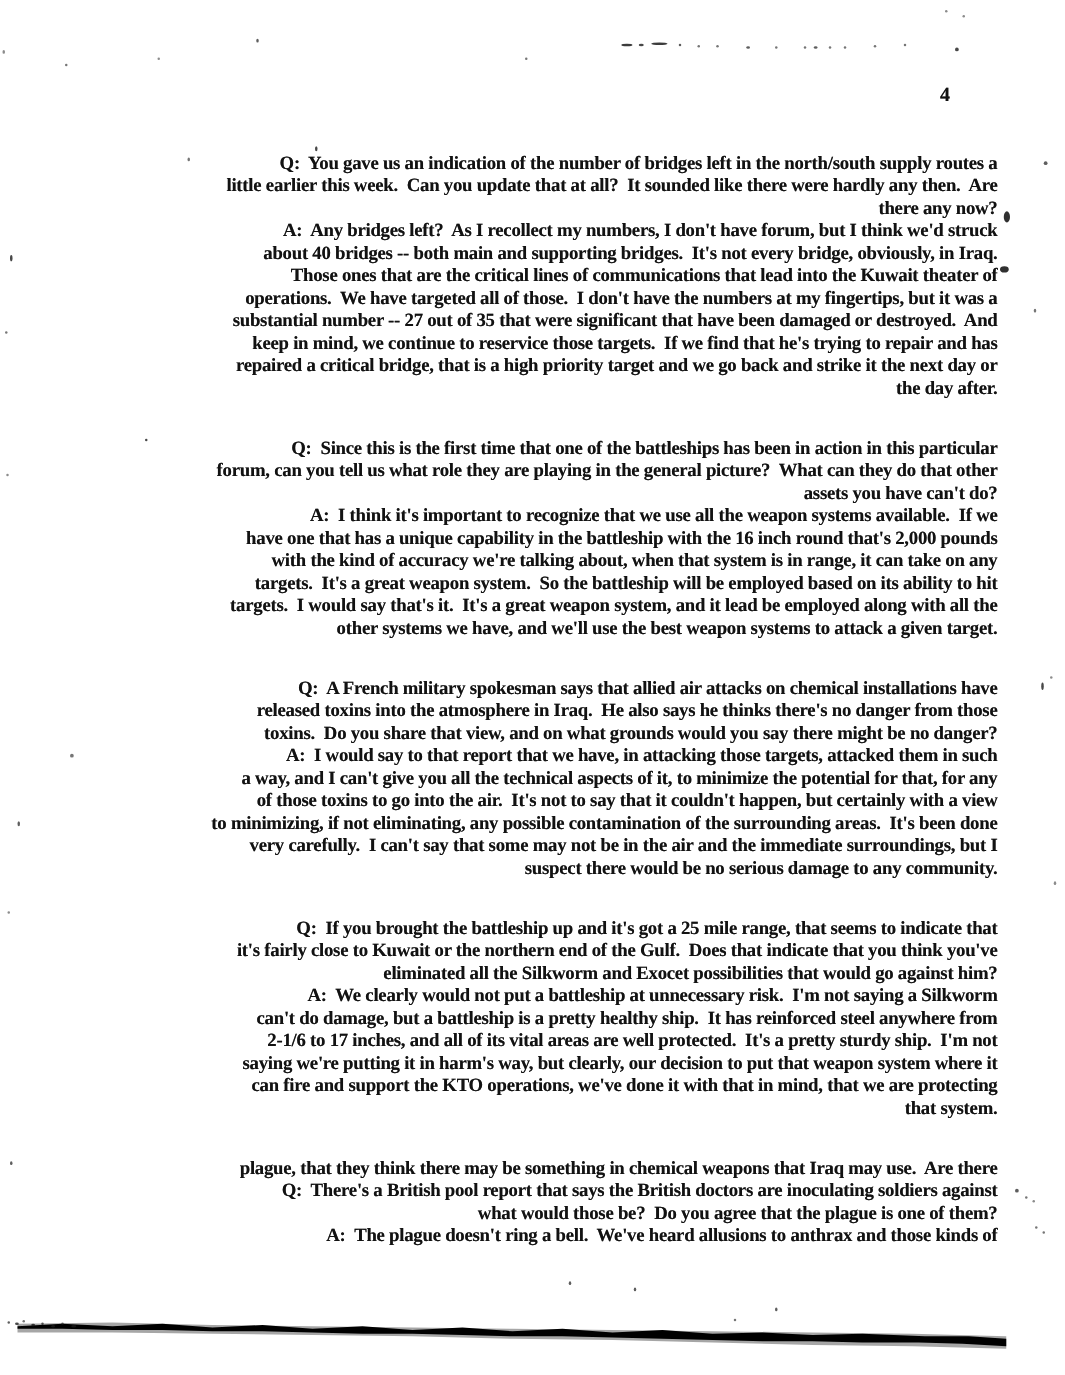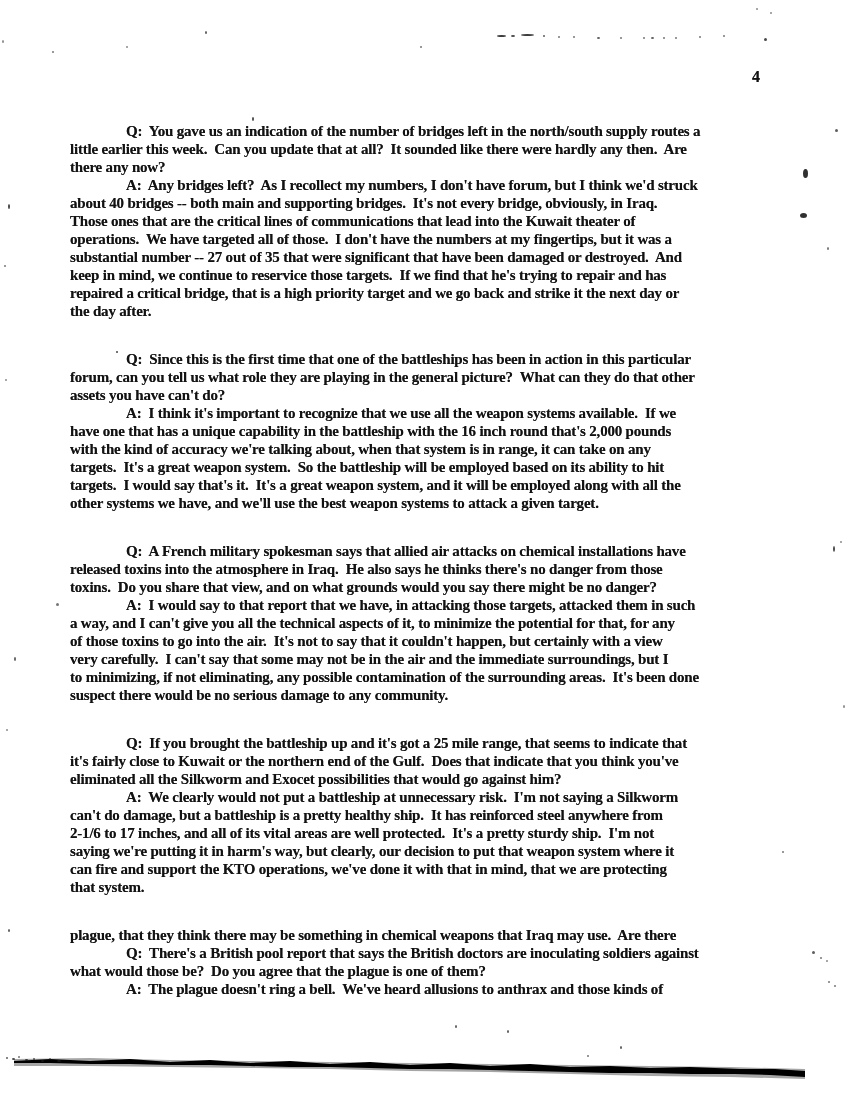--- a/index.html
+++ b/index.html
@@ -16,21 +16,21 @@
     left:70px; top:122px;
     width:728px;
     font-size:15px;
     line-height:18px;
     font-weight:bold;
     letter-spacing:-0.2px;
     text-shadow:0 0 0.5px rgba(0,0,0,0.55);
   }
   .para { }
   .para.gap { margin-top:30px; }
-  .line { white-space:pre; height:18px; overflow:visible; }
+  .line { white-space:pre; height:18px; overflow:visible;text-align:right; }
   .line.first { text-indent:56px; }
   .page-number {
     position:absolute; left:752px; top:68px;
     font-size:16px; font-weight:bold;
     text-shadow:0 0 0.5px rgba(0,0,0,0.55);
   }
   .speck { position:absolute; background:#1a1a1a; border-radius:50%; }
   .streak-svg { position:absolute; left:0; top:0; width:852px; height:1100px; pointer-events:none; }
 </style>
 </head>
@@ -59,34 +59,34 @@
       <div class="para gap">
         <div class="line first">Q:  Since this is the first time that one of the battleships has been in action in this particular</div>
         <div class="line">forum, can you tell us what role they are playing in the general picture?  What can they do that other</div>
         <div class="line">assets you have can't do?</div>
       </div>
       <div class="para">
         <div class="line first">A:  I think it's important to recognize that we use all the weapon systems available.  If we</div>
         <div class="line">have one that has a unique capability in the battleship with the 16 inch round that's 2,000 pounds</div>
         <div class="line">with the kind of accuracy we're talking about, when that system is in range, it can take on any</div>
         <div class="line">targets.  It's a great weapon system.  So the battleship will be employed based on its ability to hit</div>
-        <div class="line">targets.  I would say that's it.  It's a great weapon system, and it will be employed along with all the</div>
+        <div class="line">targets.  I would say that's it.  It's a great weapon system, and it lead be employed along with all the</div>
         <div class="line">other systems we have, and we'll use the best weapon systems to attack a given target.</div>
       </div>
       <div class="para gap">
         <div class="line first">Q:  A French military spokesman says that allied air attacks on chemical installations have</div>
         <div class="line">released toxins into the atmosphere in Iraq.  He also says he thinks there's no danger from those</div>
         <div class="line">toxins.  Do you share that view, and on what grounds would you say there might be no danger?</div>
       </div>
       <div class="para">
         <div class="line first">A:  I would say to that report that we have, in attacking those targets, attacked them in such</div>
         <div class="line">a way, and I can't give you all the technical aspects of it, to minimize the potential for that, for any</div>
         <div class="line">of those toxins to go into the air.  It's not to say that it couldn't happen, but certainly with a view</div>
+        <div class="line">to minimizing, if not eliminating, any possible contamination of the surrounding areas.  It's been done</div>
         <div class="line">very carefully.  I can't say that some may not be in the air and the immediate surroundings, but I</div>
-        <div class="line">to minimizing, if not eliminating, any possible contamination of the surrounding areas.  It's been done</div>
         <div class="line">suspect there would be no serious damage to any community.</div>
       </div>
       <div class="para gap">
         <div class="line first">Q:  If you brought the battleship up and it's got a 25 mile range, that seems to indicate that</div>
         <div class="line">it's fairly close to Kuwait or the northern end of the Gulf.  Does that indicate that you think you've</div>
         <div class="line">eliminated all the Silkworm and Exocet possibilities that would go against him?</div>
       </div>
       <div class="para">
         <div class="line first">A:  We clearly would not put a battleship at unnecessary risk.  I'm not saying a Silkworm</div>
         <div class="line">can't do damage, but a battleship is a pretty healthy ship.  It has reinforced steel anywhere from</div>

